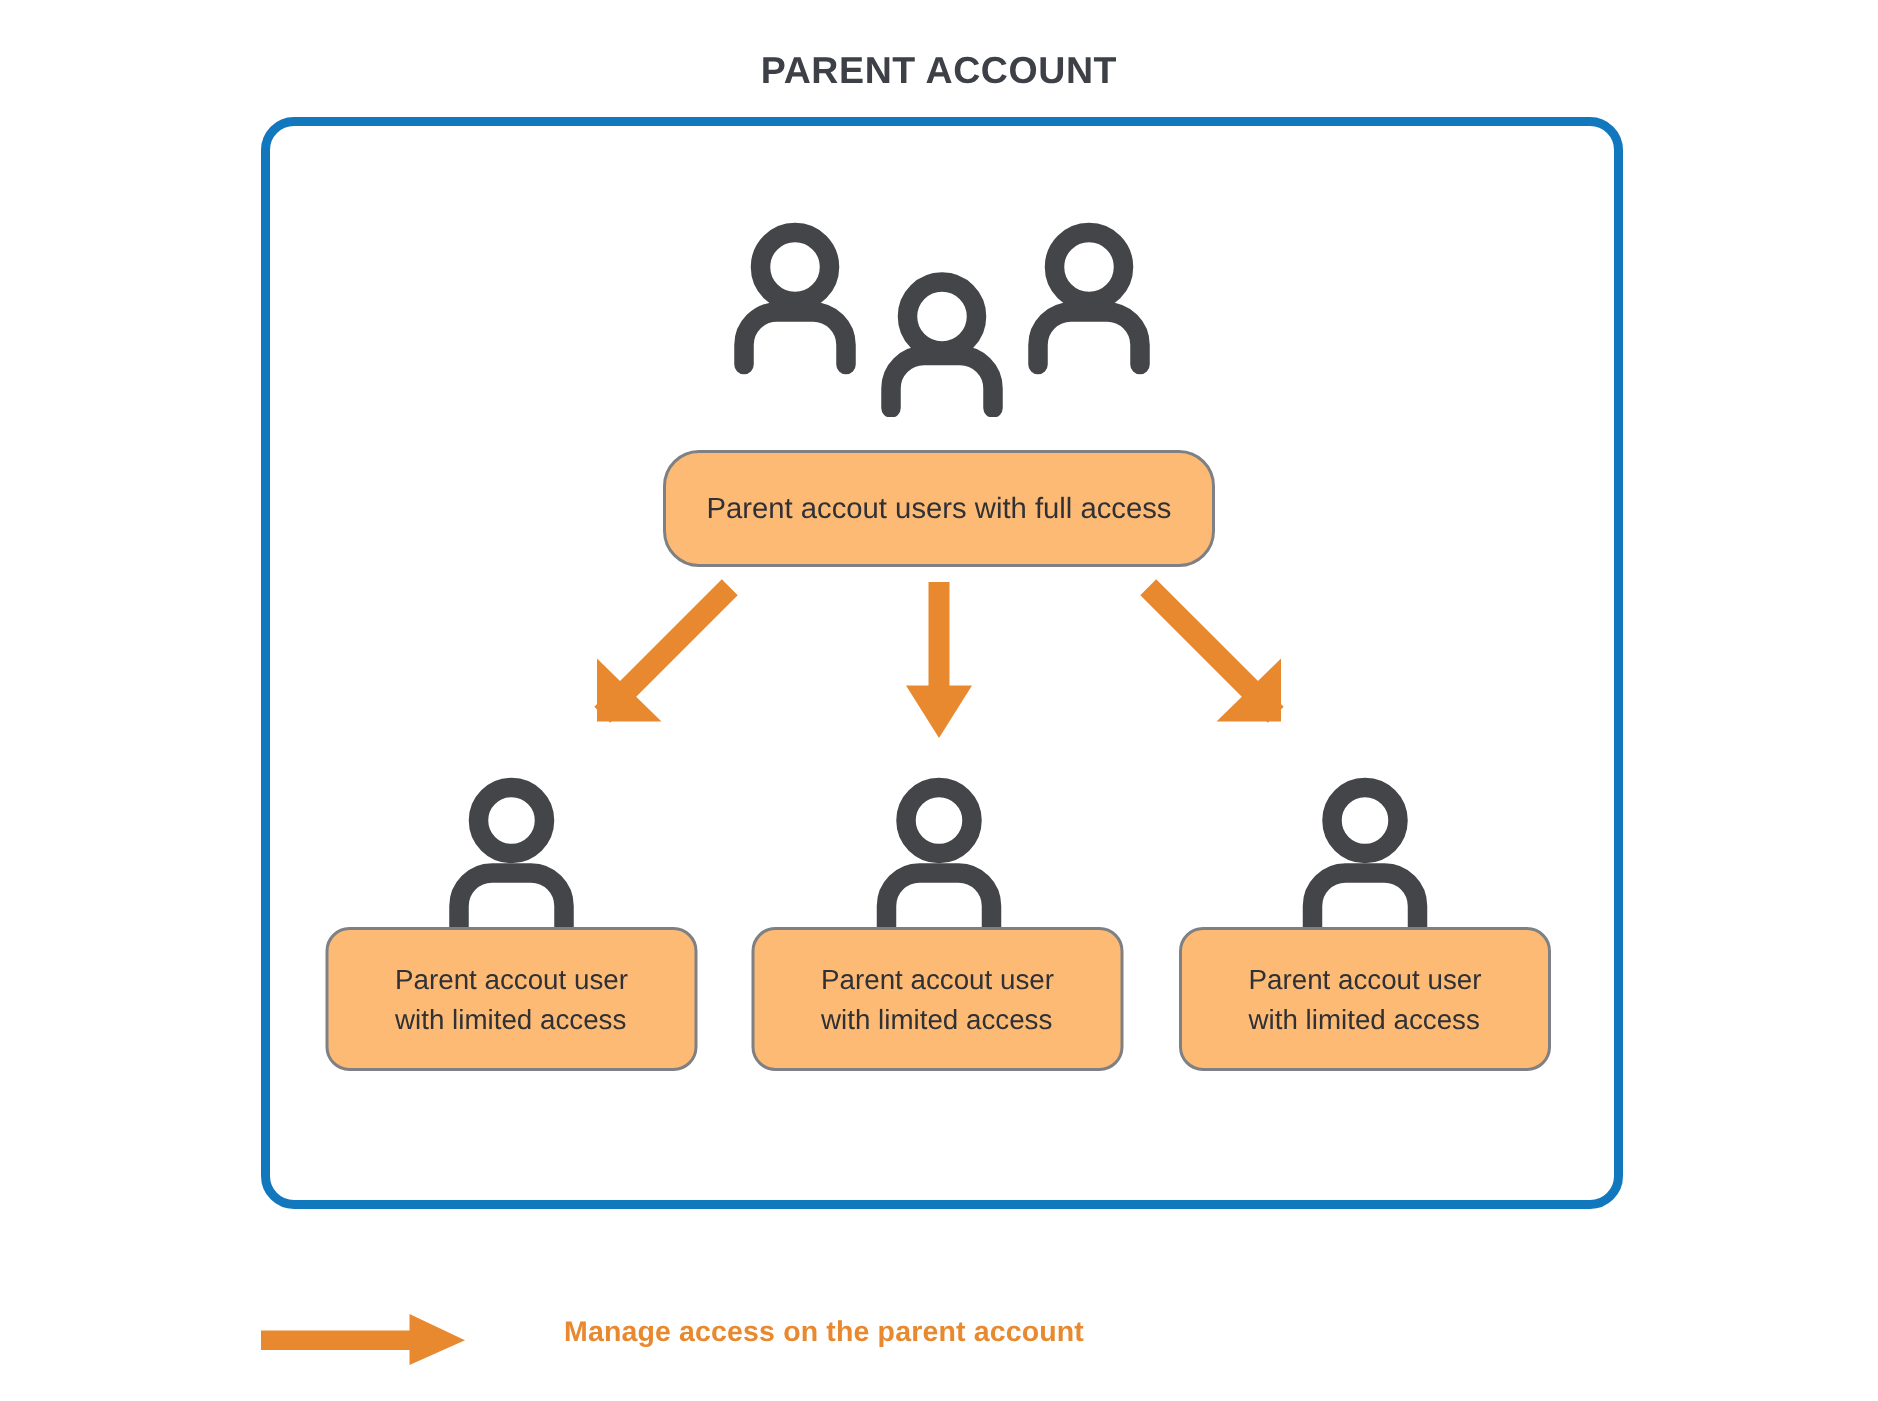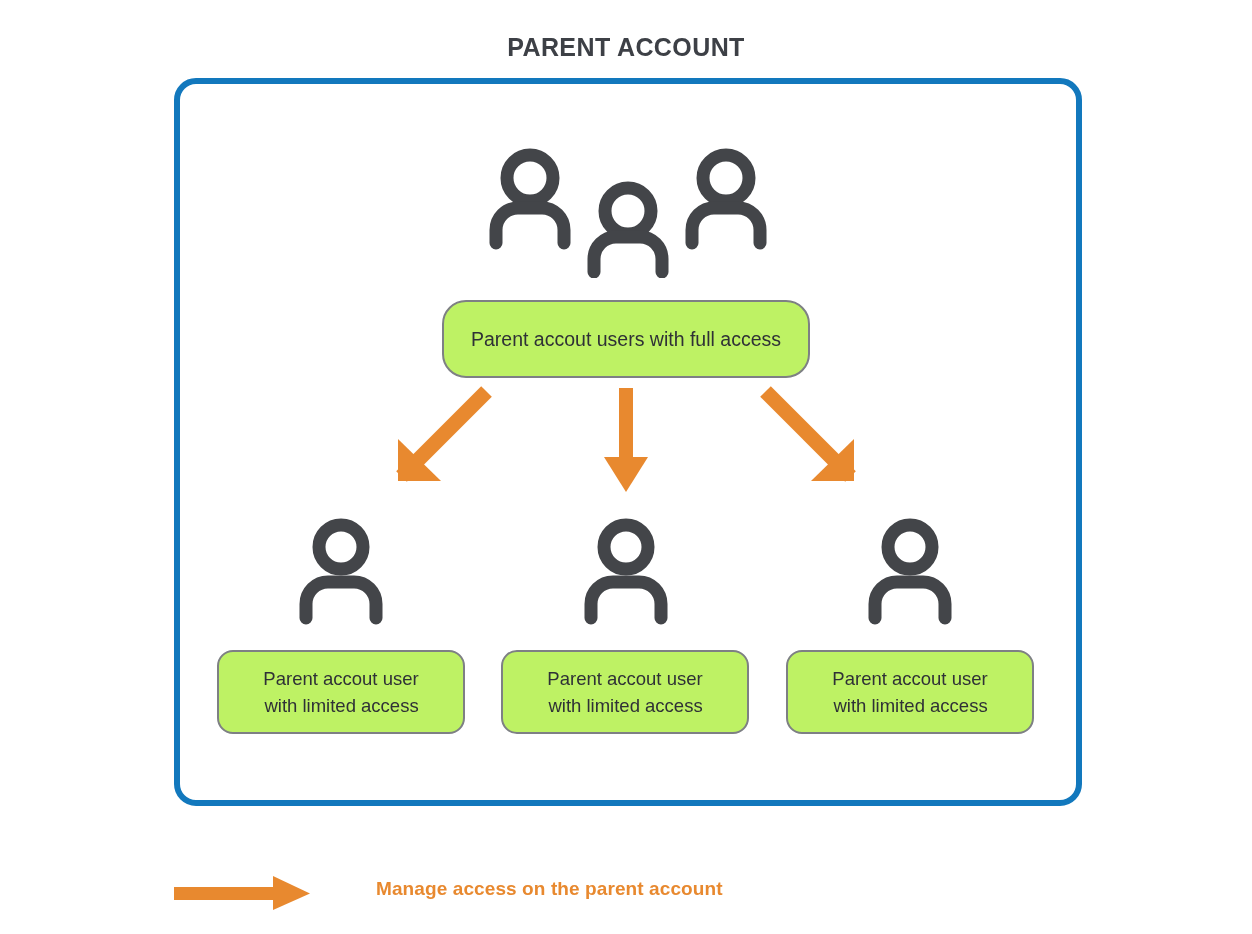--- a/index.html
+++ b/index.html
@@ -50,25 +50,25 @@
     width: 284px;
     height: 130px;
   }
 
   
   .label-box {
     position: absolute;
     box-sizing: border-box;
     border: 2.5px solid #7e8084;
     border-radius: 20px;
-    background: #bef264;
+    background: #fdba74;
     display: flex;
     align-items: center;
     justify-content: center;
-    text-align: right;
+    text-align: left;
     color: #2f3136;
   }
   #top-label-box {
     left: 442px;
     top: 300px;
     width: 368px;
     height: 78px;
     border-radius: 24px;
     font-size: 19.5px;
     line-height: 26px;
@@ -89,23 +89,23 @@
     position: absolute;
     width: 102px;
     height: 110px;
   }
   #person-icon-1 { left: 290px; top: 518px; }
   #person-icon-2 { left: 575px; top: 518px; }
   #person-icon-3 { left: 859px; top: 518px; }
 
   
   .bottom-box {
-    top: 650px;
+    top: 618px;
     width: 248px;
-    height: 84px;
+    height: 96px;
     border-radius: 16px;
     font-size: 18.5px;
     line-height: 27px;
   }
   #bottom-box-1 { left: 217px; }
   #bottom-box-2 { left: 501px; }
   #bottom-box-3 { left: 786px; }
 
   
   #legend {

